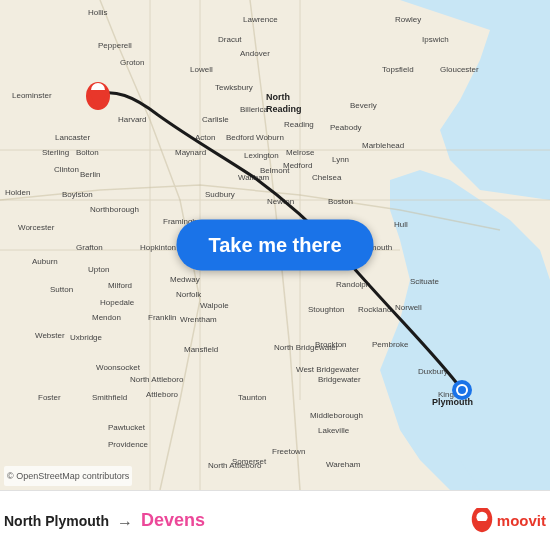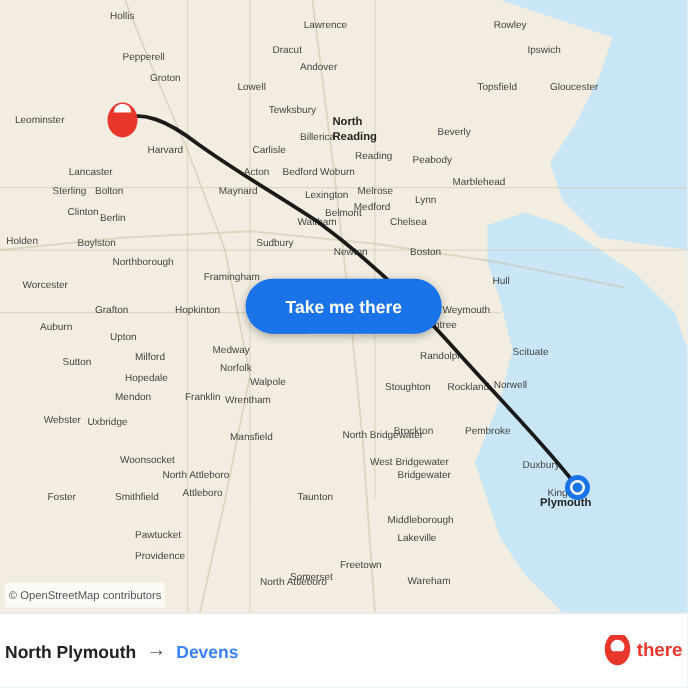--- a/index.html
+++ b/index.html
@@ -21,21 +21,21 @@
     #take-me-there-btn {
       position: absolute;
       top: 50%;
       left: 50%;
       transform: translate(-50%, -50%);
       background-color: #1a73e8;
       color: white;
       border: none;
       border-radius: 25px;
       padding: 14px 32px;
-      font-size: 14px;
+      font-size: 20px;
       font-weight: bold;
       cursor: pointer;
       white-space: nowrap;
       box-shadow: 0 2px 8px rgba(0,0,0,0.3);
     }
 
     #footer {
       width: 550px;
       height: 60px;
       background-color: #ffffff;
@@ -57,23 +57,23 @@
       font-weight: 600;
       color: #222;
     }
 
     #arrow-icon {
       font-size: 16px;
       color: #555;
     }
 
     #destination-label {
-      font-size: 14px;
+      font-size: 18px;
       font-weight: 600;
-      color: #3b82f6;
+      color: #ec4899;
     }
 
     #moovit-logo {
       display: flex;
       align-items: center;
       gap: 4px;
     }
 
     #moovit-pin {
       width: 22px;
@@ -249,15 +249,15 @@
     <span id="origin-label">North Plymouth</span>
     <span id="arrow-icon">→</span>
     <span id="destination-label">Devens</span>
   </div>
   <div id="moovit-logo">
     <svg id="moovit-pin" viewBox="0 0 22 28" xmlns="http://www.w3.org/2000/svg">
       <ellipse cx="11" cy="12" rx="11" ry="14" fill="#e8372a"></ellipse>
       <ellipse cx="11" cy="10" rx="6" ry="6" fill="white"></ellipse>
       <polygon points="11,26 5,14 17,14" fill="#e8372a"></polygon>
     </svg>
-    <span id="moovit-text">there</span>
+    <span id="moovit-text">moovit</span>
   </div>
 </div>
 
 </body></html>

